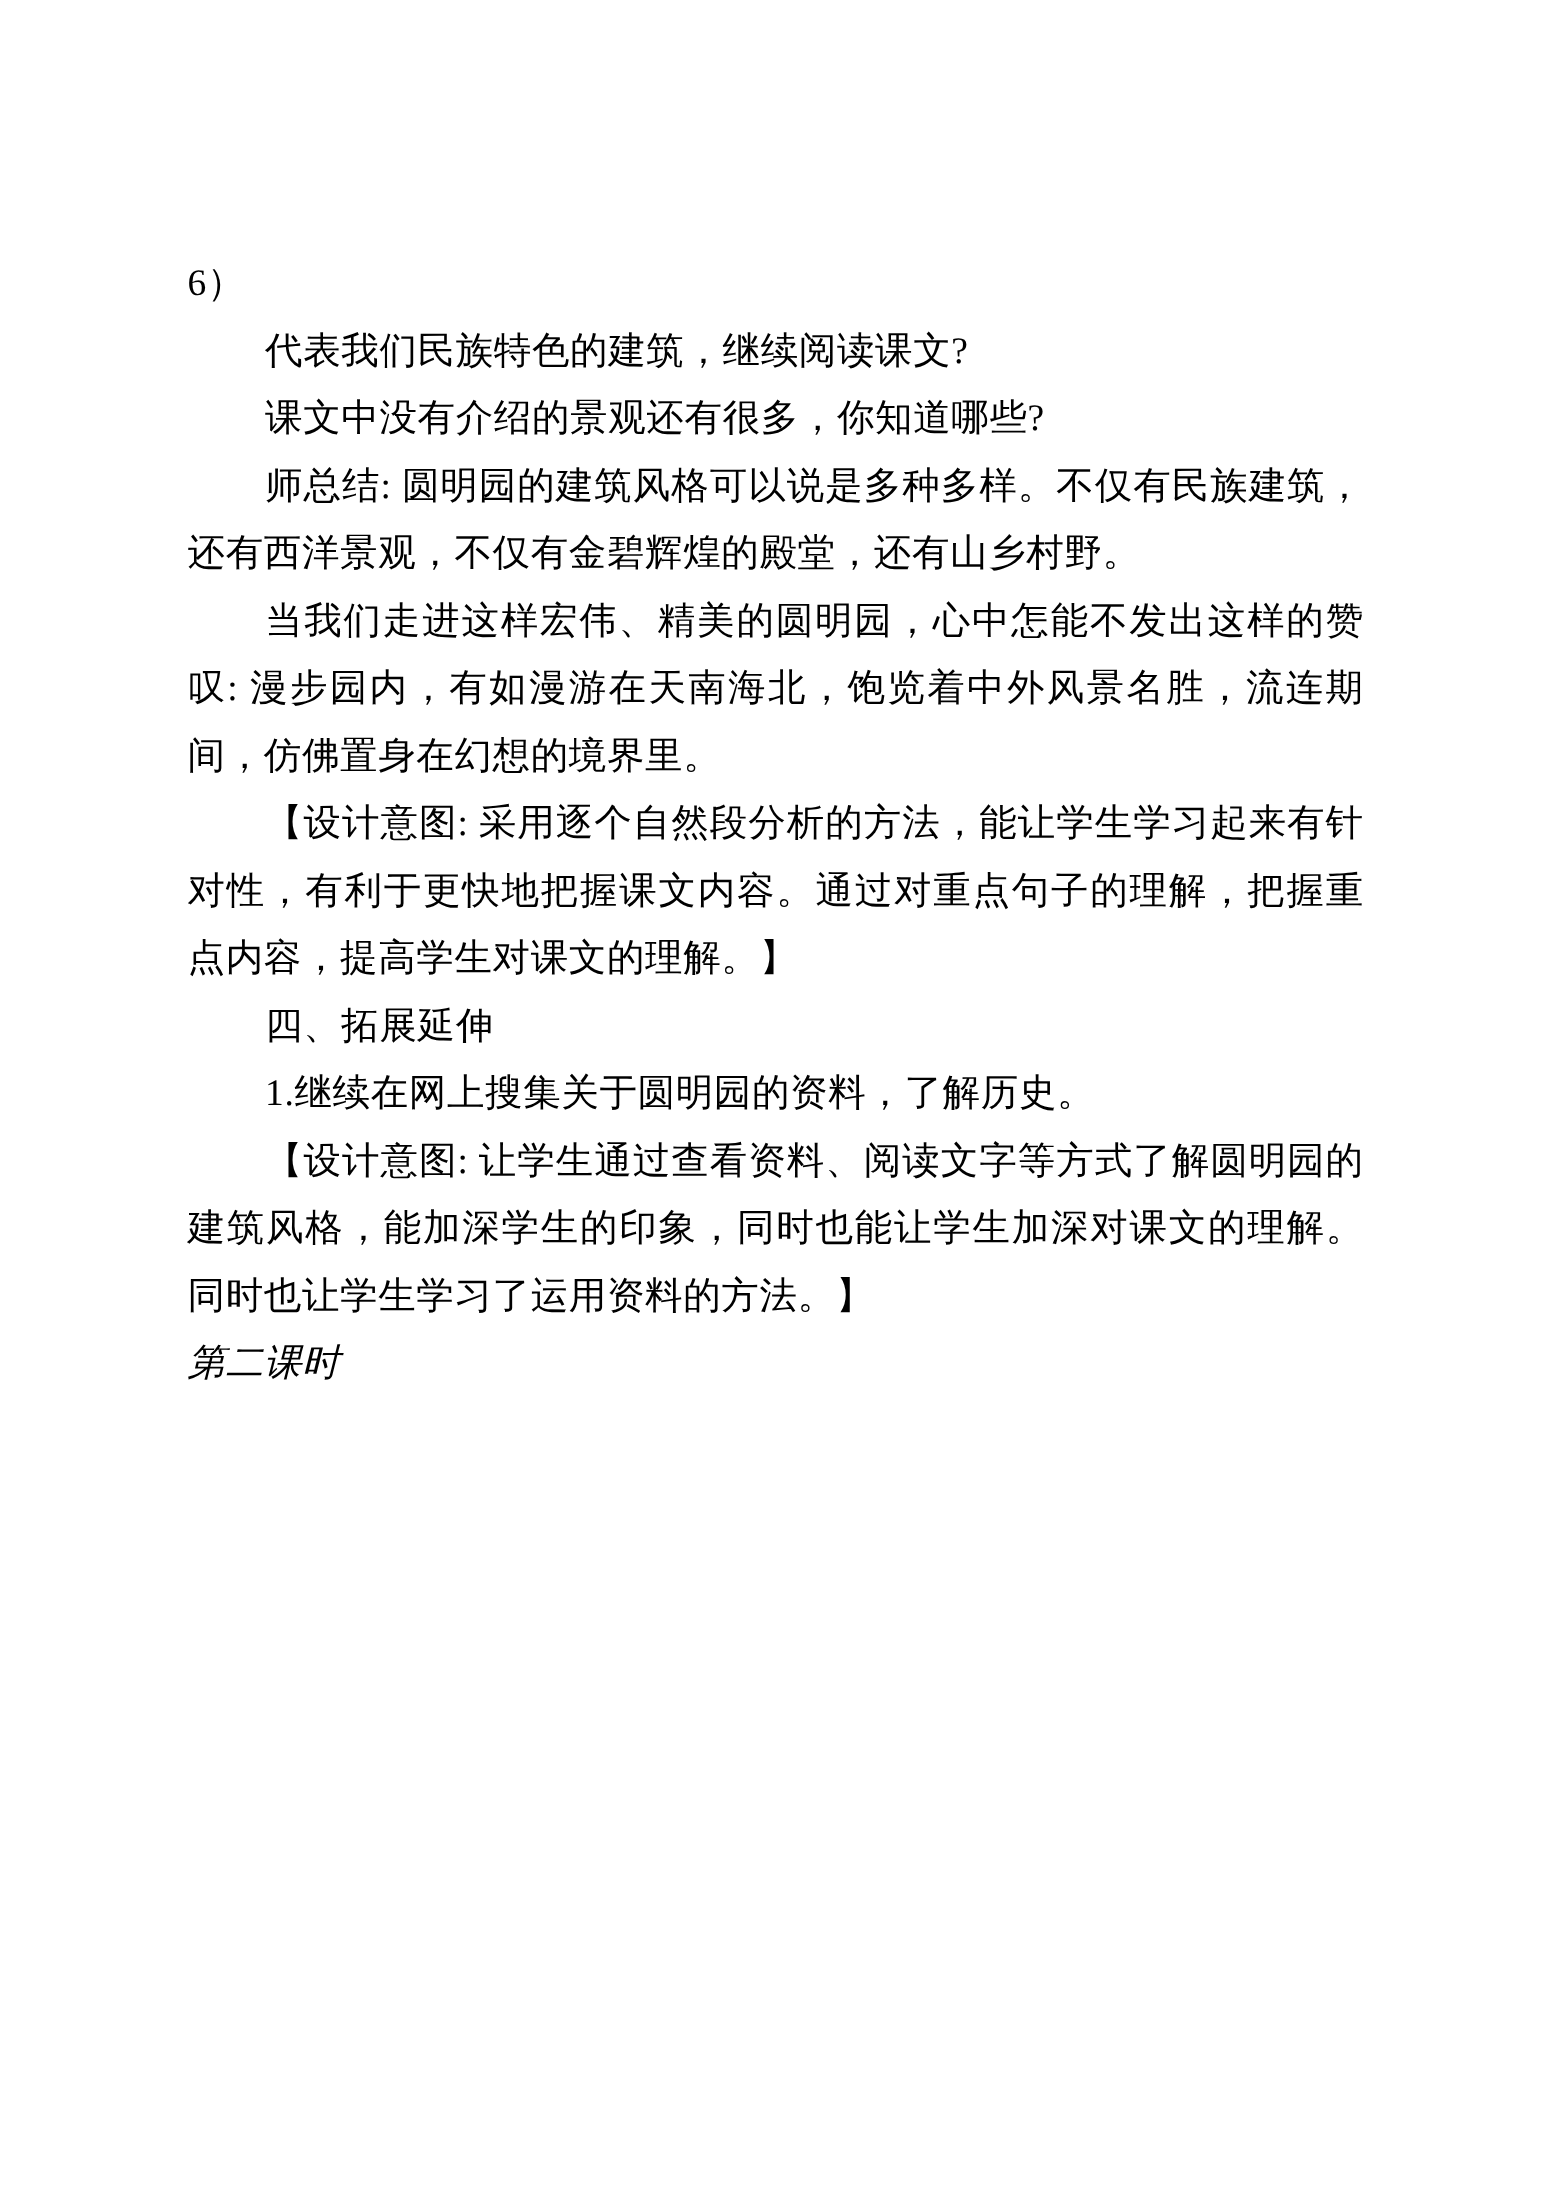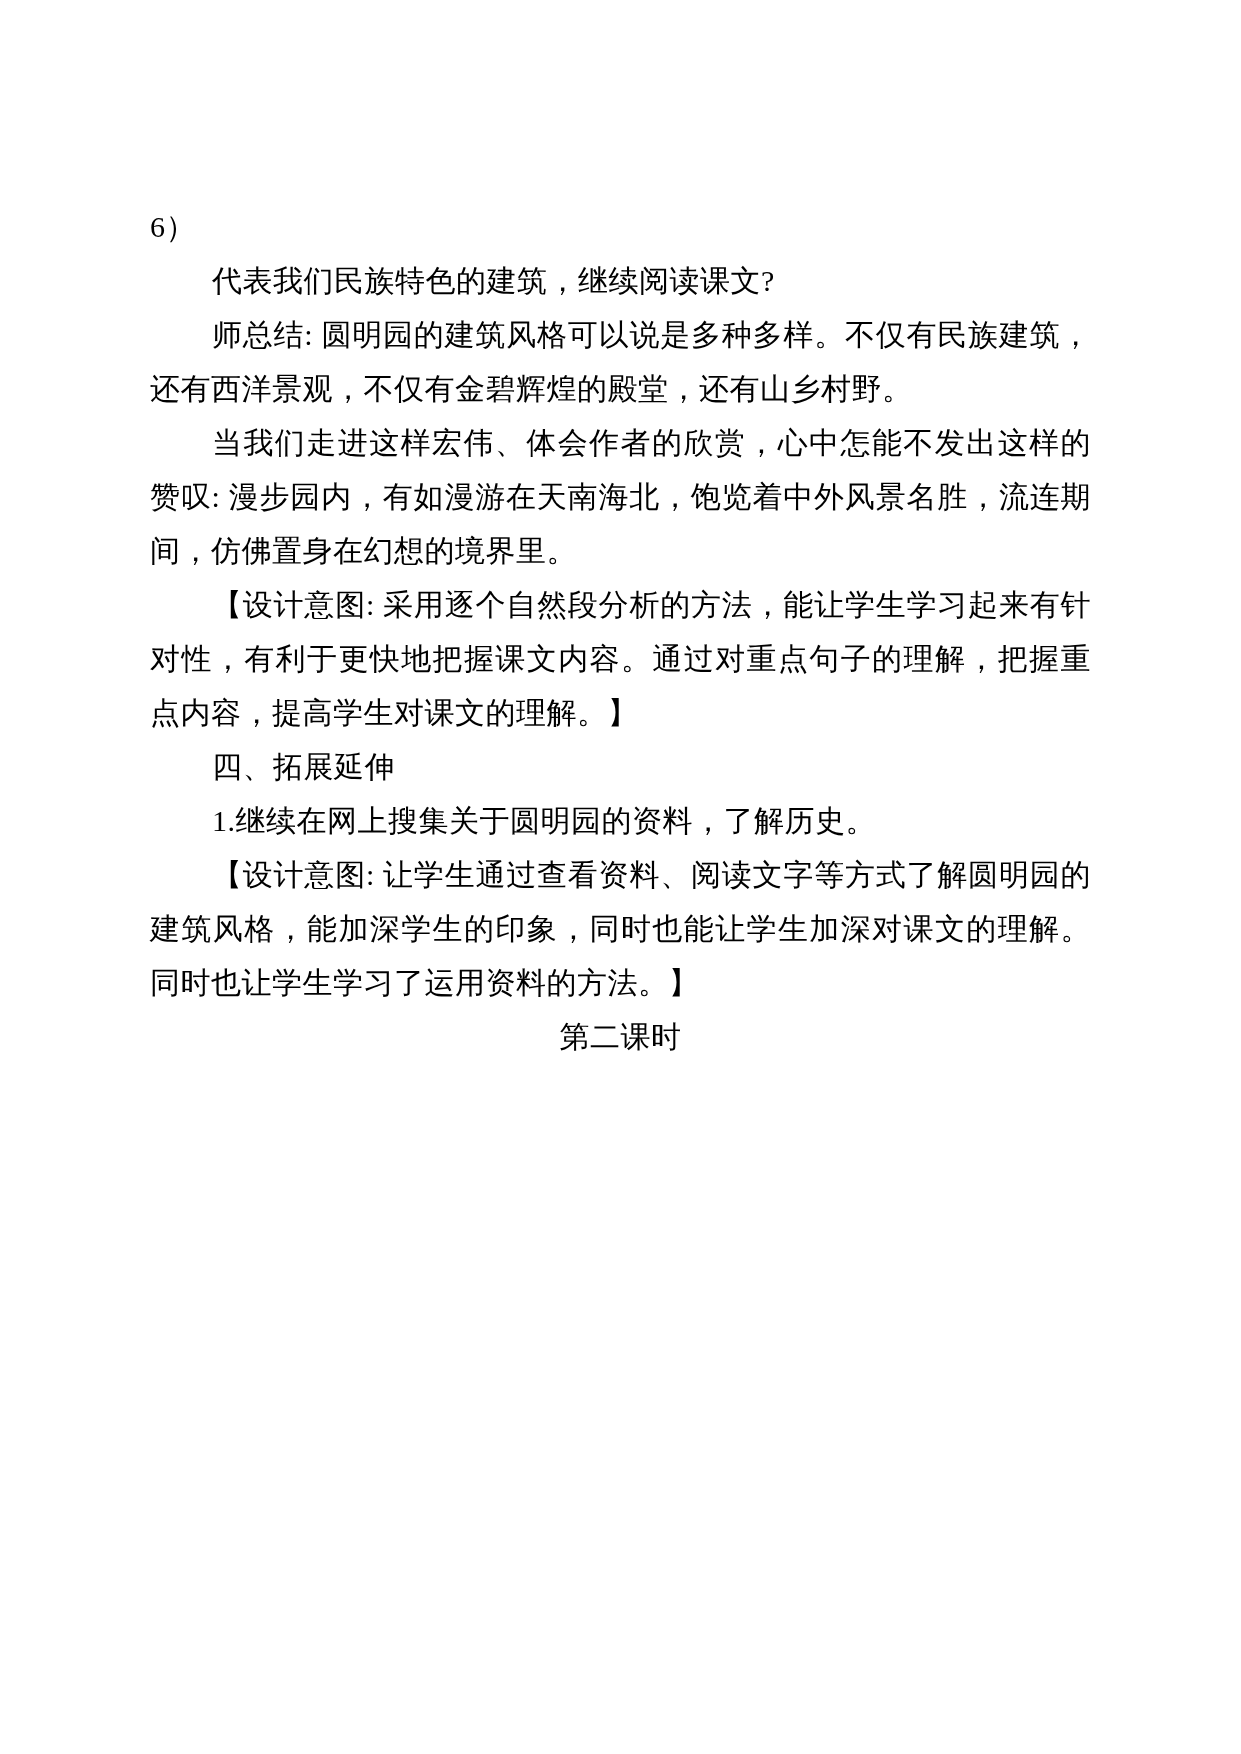--- a/index.html
+++ b/index.html
@@ -30,33 +30,34 @@
     white-space: pre-wrap;
     word-break: break-all;
   }
   .para {
     margin: 0 0 0 0;
   }
   .indent {
     text-indent: 62px;
   }
   .center {
-    text-align: center;
     text-indent: 0;
+    font-style: italic;
   }
 </style>
 </head>
 <body>
 
 <div class="page">
 
   <div class="doc-line para">6）</div>
 
   <div class="doc-line para indent">代表我们民族特色的建筑，继续阅读课文?</div>
+  <div class="doc-line para indent">课文中没有介绍的景观还有很多，你知道哪些?</div>
   <div class="doc-line para indent">师总结: 圆明园的建筑风格可以说是多种多样。不仅有民族建筑，还有西洋景观，不仅有金碧辉煌的殿堂，还有山乡村野。</div>
-  <div class="doc-line para indent">当我们走进这样宏伟、体会作者的欣赏，心中怎能不发出这样的赞叹: 漫步园内，有如漫游在天南海北，饱览着中外风景名胜，流连期间，仿佛置身在幻想的境界里。</div>
+  <div class="doc-line para indent">当我们走进这样宏伟、精美的圆明园，心中怎能不发出这样的赞叹: 漫步园内，有如漫游在天南海北，饱览着中外风景名胜，流连期间，仿佛置身在幻想的境界里。</div>
   <div class="doc-line para indent">【设计意图: 采用逐个自然段分析的方法，能让学生学习起来有针对性，有利于更快地把握课文内容。通过对重点句子的理解，把握重点内容，提高学生对课文的理解。】</div>
   <div class="doc-line para indent">四、拓展延伸</div>
   <div class="doc-line para indent">1.继续在网上搜集关于圆明园的资料，了解历史。</div>
   <div class="doc-line para indent">【设计意图: 让学生通过查看资料、阅读文字等方式了解圆明园的建筑风格，能加深学生的印象，同时也能让学生加深对课文的理解。同时也让学生学习了运用资料的方法。】</div>
   <div class="doc-line para center">第二课时</div>
 
 </div>
 
 </body></html>

